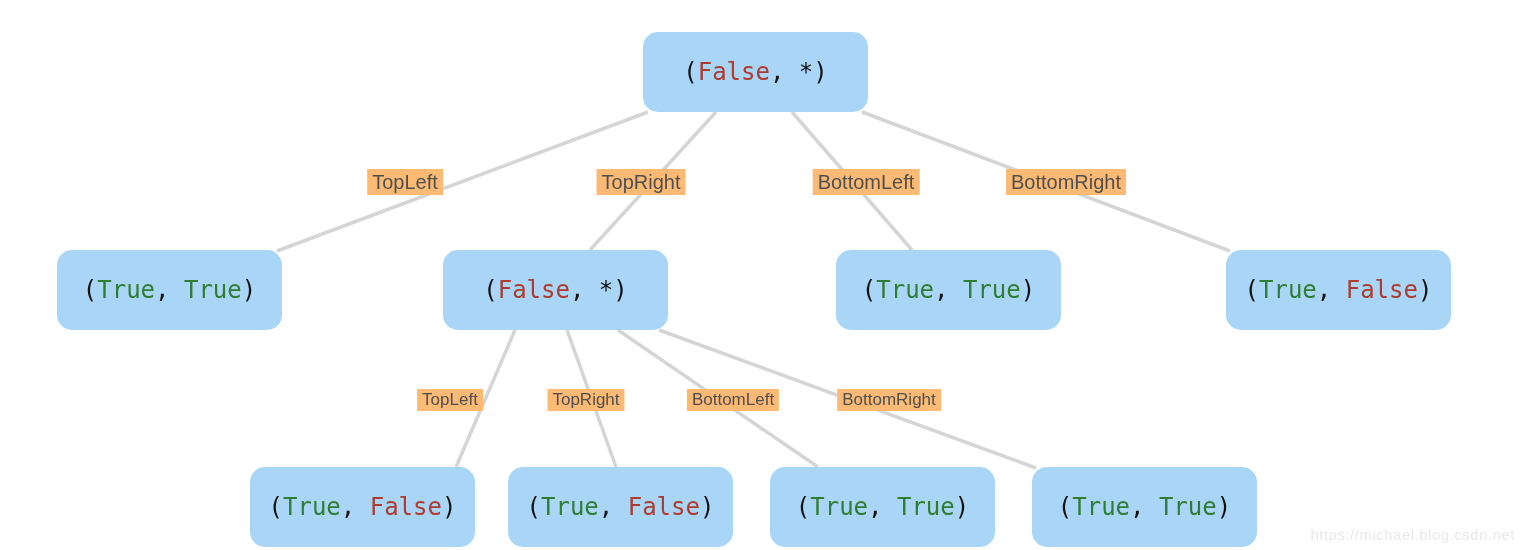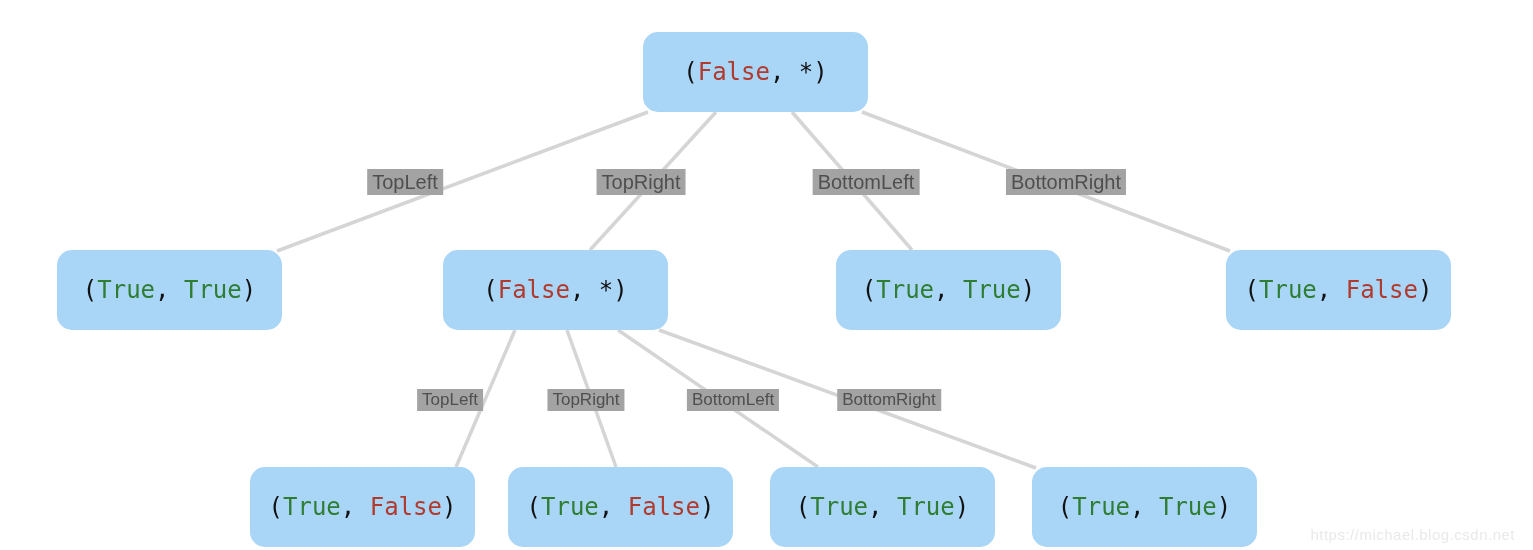--- a/index.html
+++ b/index.html
@@ -30,21 +30,21 @@
     align-items: center;
     justify-content: center;
     font-family: "DejaVu Sans Mono", monospace;
     font-size: 24px;
     color: var(--plain-color, #111111);
     white-space: pre;
   }
   .edge-label {
     position: absolute;
     transform: translateX(-50%);
-    background: #a3a3a3;
+    background: #fdba74;
     padding: 1px 5px;
     color: var(--label-color, #4f4f4f);
     line-height: 1.2;
   }
   .row1 { font-size: 20px; top: 169px; }
   .row2 { font-size: 17px; top: 389px; }
   .watermark {
     position: absolute;
     right: 18px;
     bottom: 7px;

